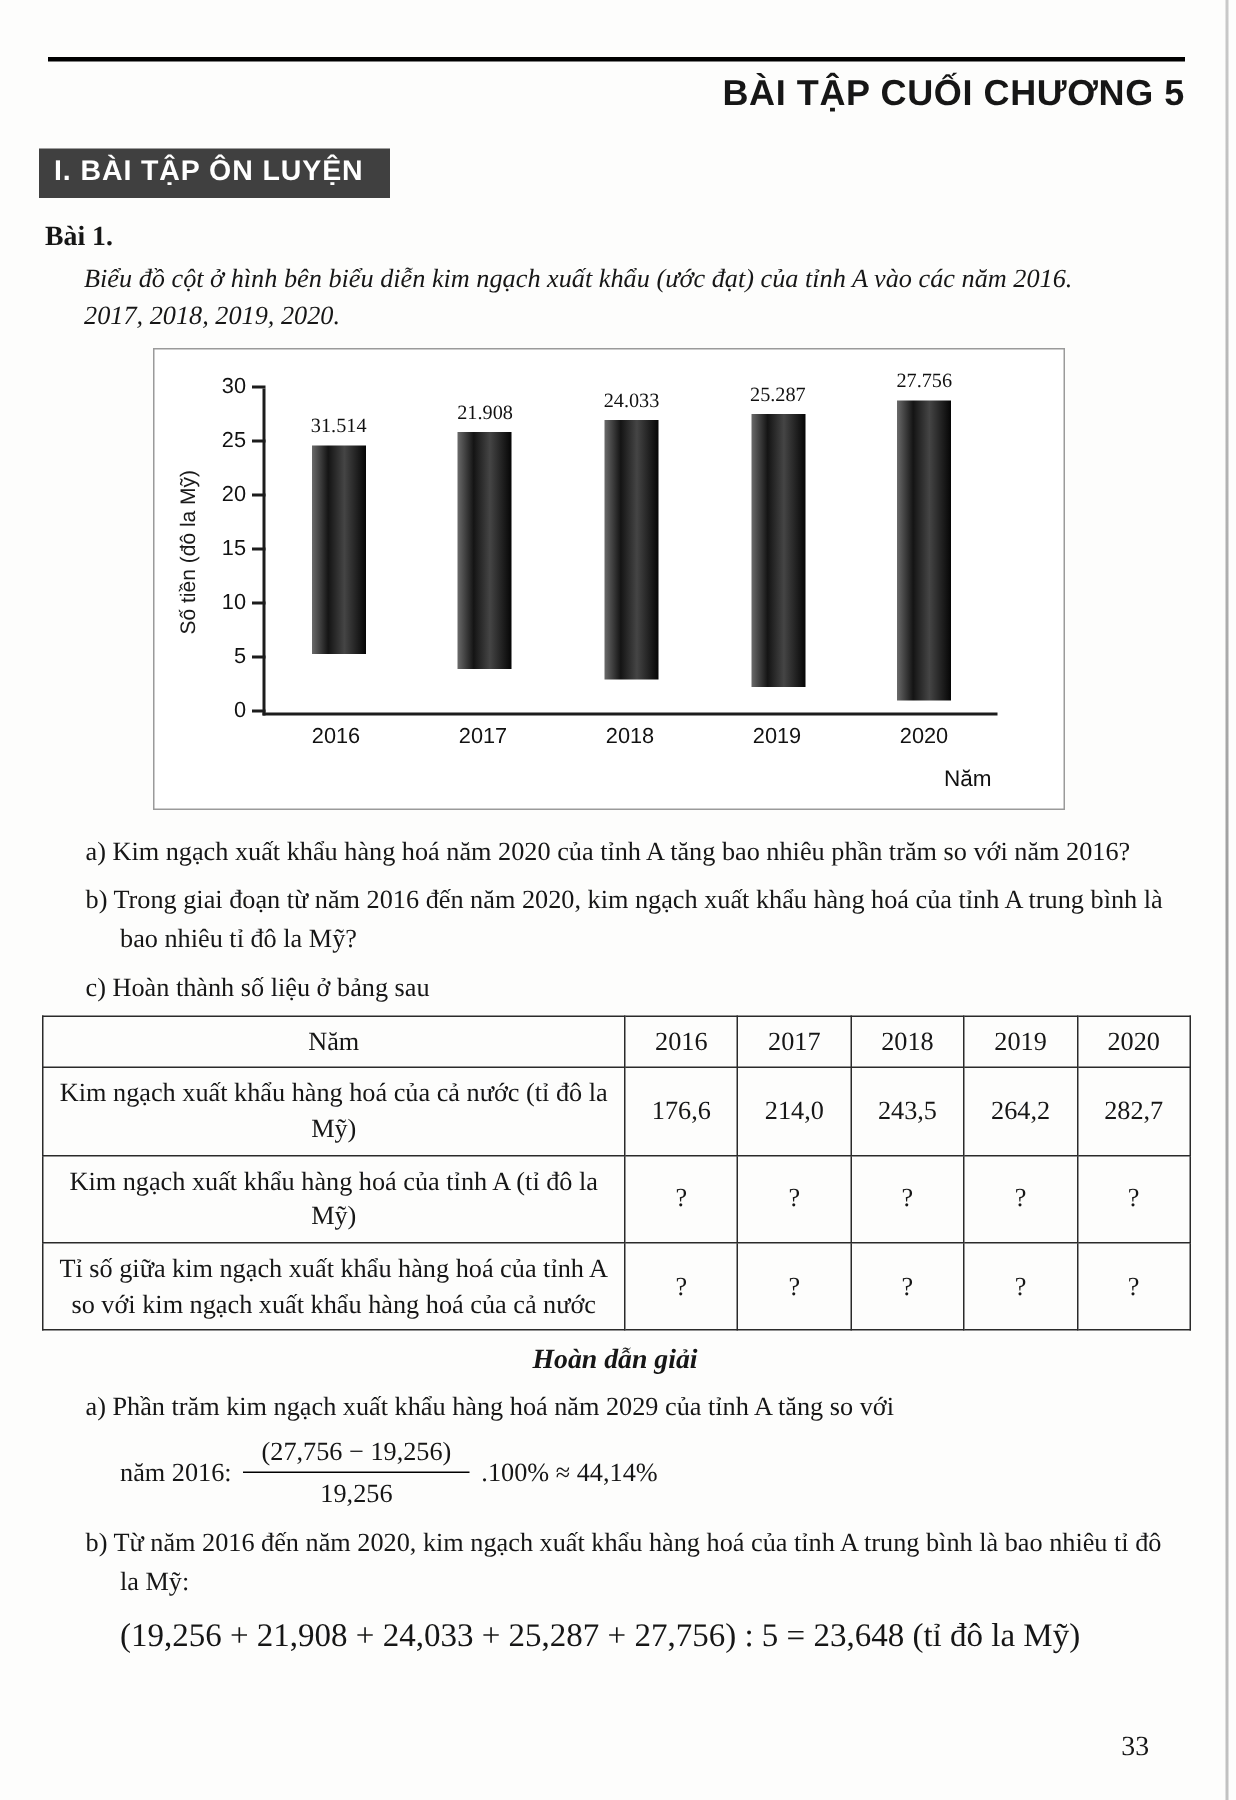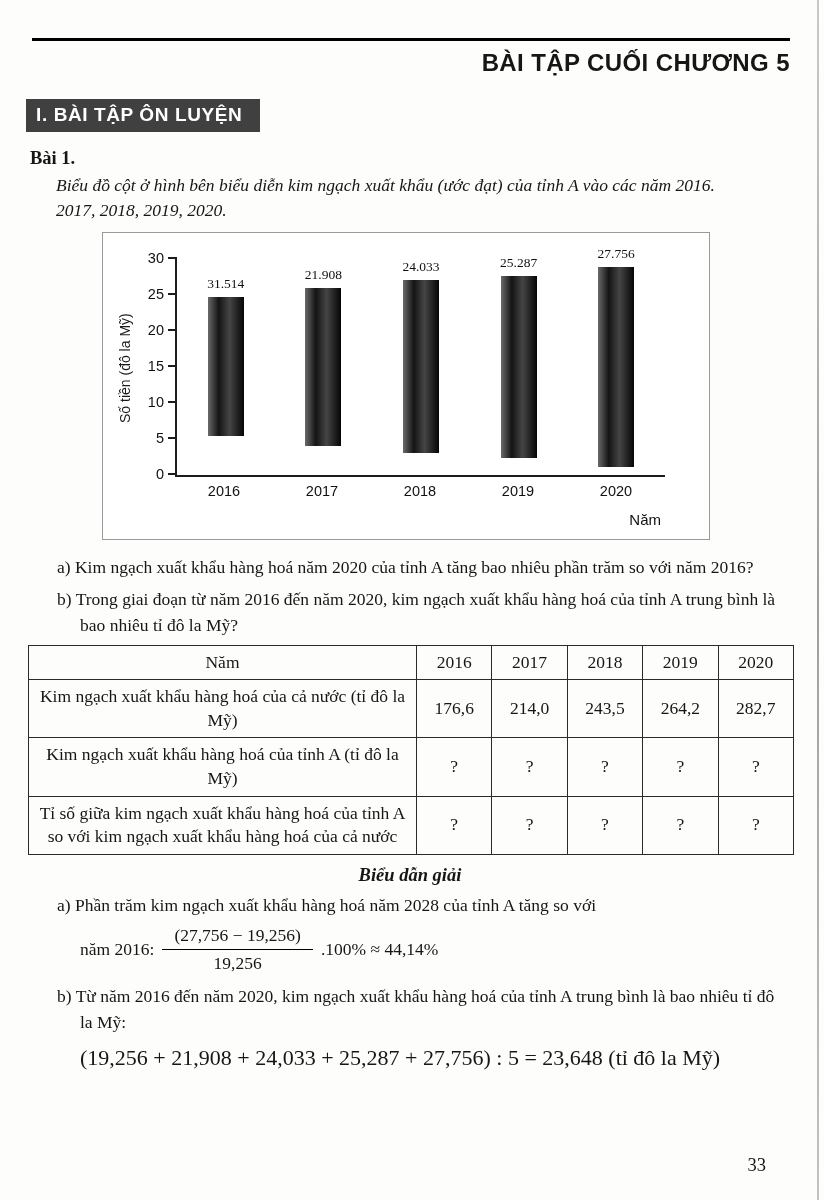--- a/index.html
+++ b/index.html
@@ -154,20 +154,21 @@
           <span class="x-tick-label">2017</span>
           <span class="x-tick-label">2018</span>
           <span class="x-tick-label">2019</span>
           <span class="x-tick-label">2020</span>
         </div>
       <div class="xlabel">Năm</div>
     </div>
 
     <p class="q">a) Kim ngạch xuất khẩu hàng hoá năm 2020 của tỉnh A tăng bao nhiêu phần trăm so với năm 2016?</p>
     <p class="q">b) Trong giai đoạn từ năm 2016 đến năm 2020, kim ngạch xuất khẩu hàng hoá của tỉnh A trung bình là bao nhiêu tỉ đô la Mỹ?</p>
+    <p class="q">c) Hoàn thành số liệu ở bảng sau</p>
 
     <table class="data-table">
       <tbody>
         <tr>
           <td class="c0">Năm</td>
           <td>2016</td>
           <td>2017</td>
           <td>2018</td>
           <td>2019</td>
           <td>2020</td>
@@ -192,23 +193,23 @@
           <td class="c0">Tỉ số giữa kim ngạch xuất khẩu hàng hoá của tỉnh A so với kim ngạch xuất khẩu hàng hoá của cả nước</td>
           <td>?</td>
           <td>?</td>
           <td>?</td>
           <td>?</td>
           <td>?</td>
         </tr>
       </tbody>
     </table>
 
-    <div class="sol-heading">Biểu dẫn giải</div>
-
-    <p class="q">a) Phần trăm kim ngạch xuất khẩu hàng hoá năm 2028 của tỉnh A tăng so với</p>
+    <div class="sol-heading">Hoàn dẫn giải</div>
+
+    <p class="q">a) Phần trăm kim ngạch xuất khẩu hàng hoá năm 2029 của tỉnh A tăng so với</p>
     <div class="frac-line">
       <span>năm 2016:</span>
       <span class="frac">
         <span class="num">(27,756 − 19,256)</span>
         <span class="den">19,256</span>
       </span>
       <span>.100% ≈ 44,14%</span>
     </div>
 
     <p class="q">b) Từ năm 2016 đến năm 2020, kim ngạch xuất khẩu hàng hoá của tỉnh A trung bình là bao nhiêu tỉ đô la Mỹ:</p>

